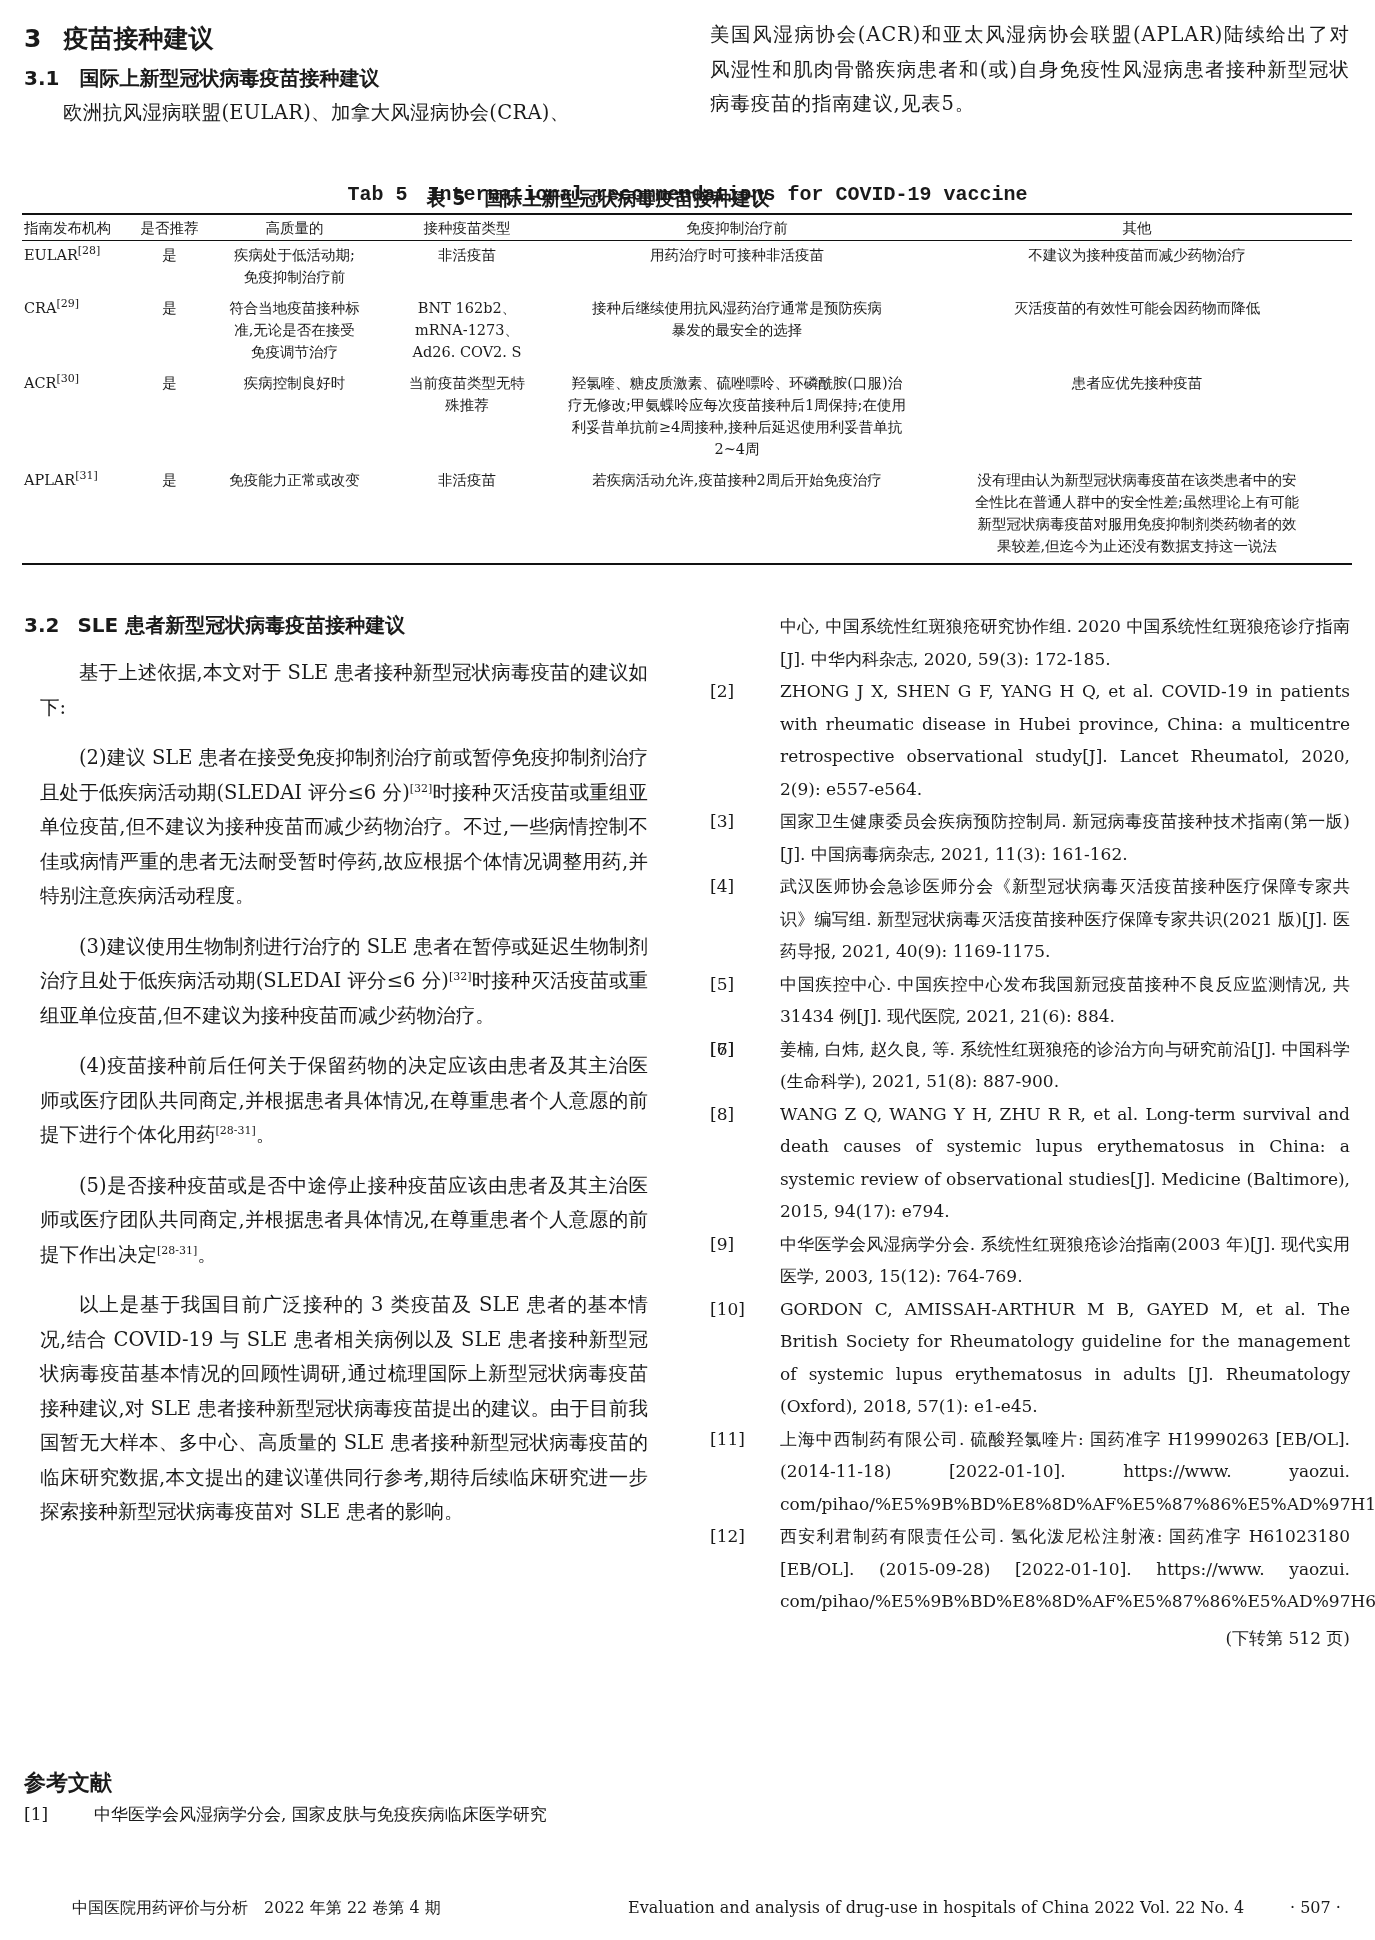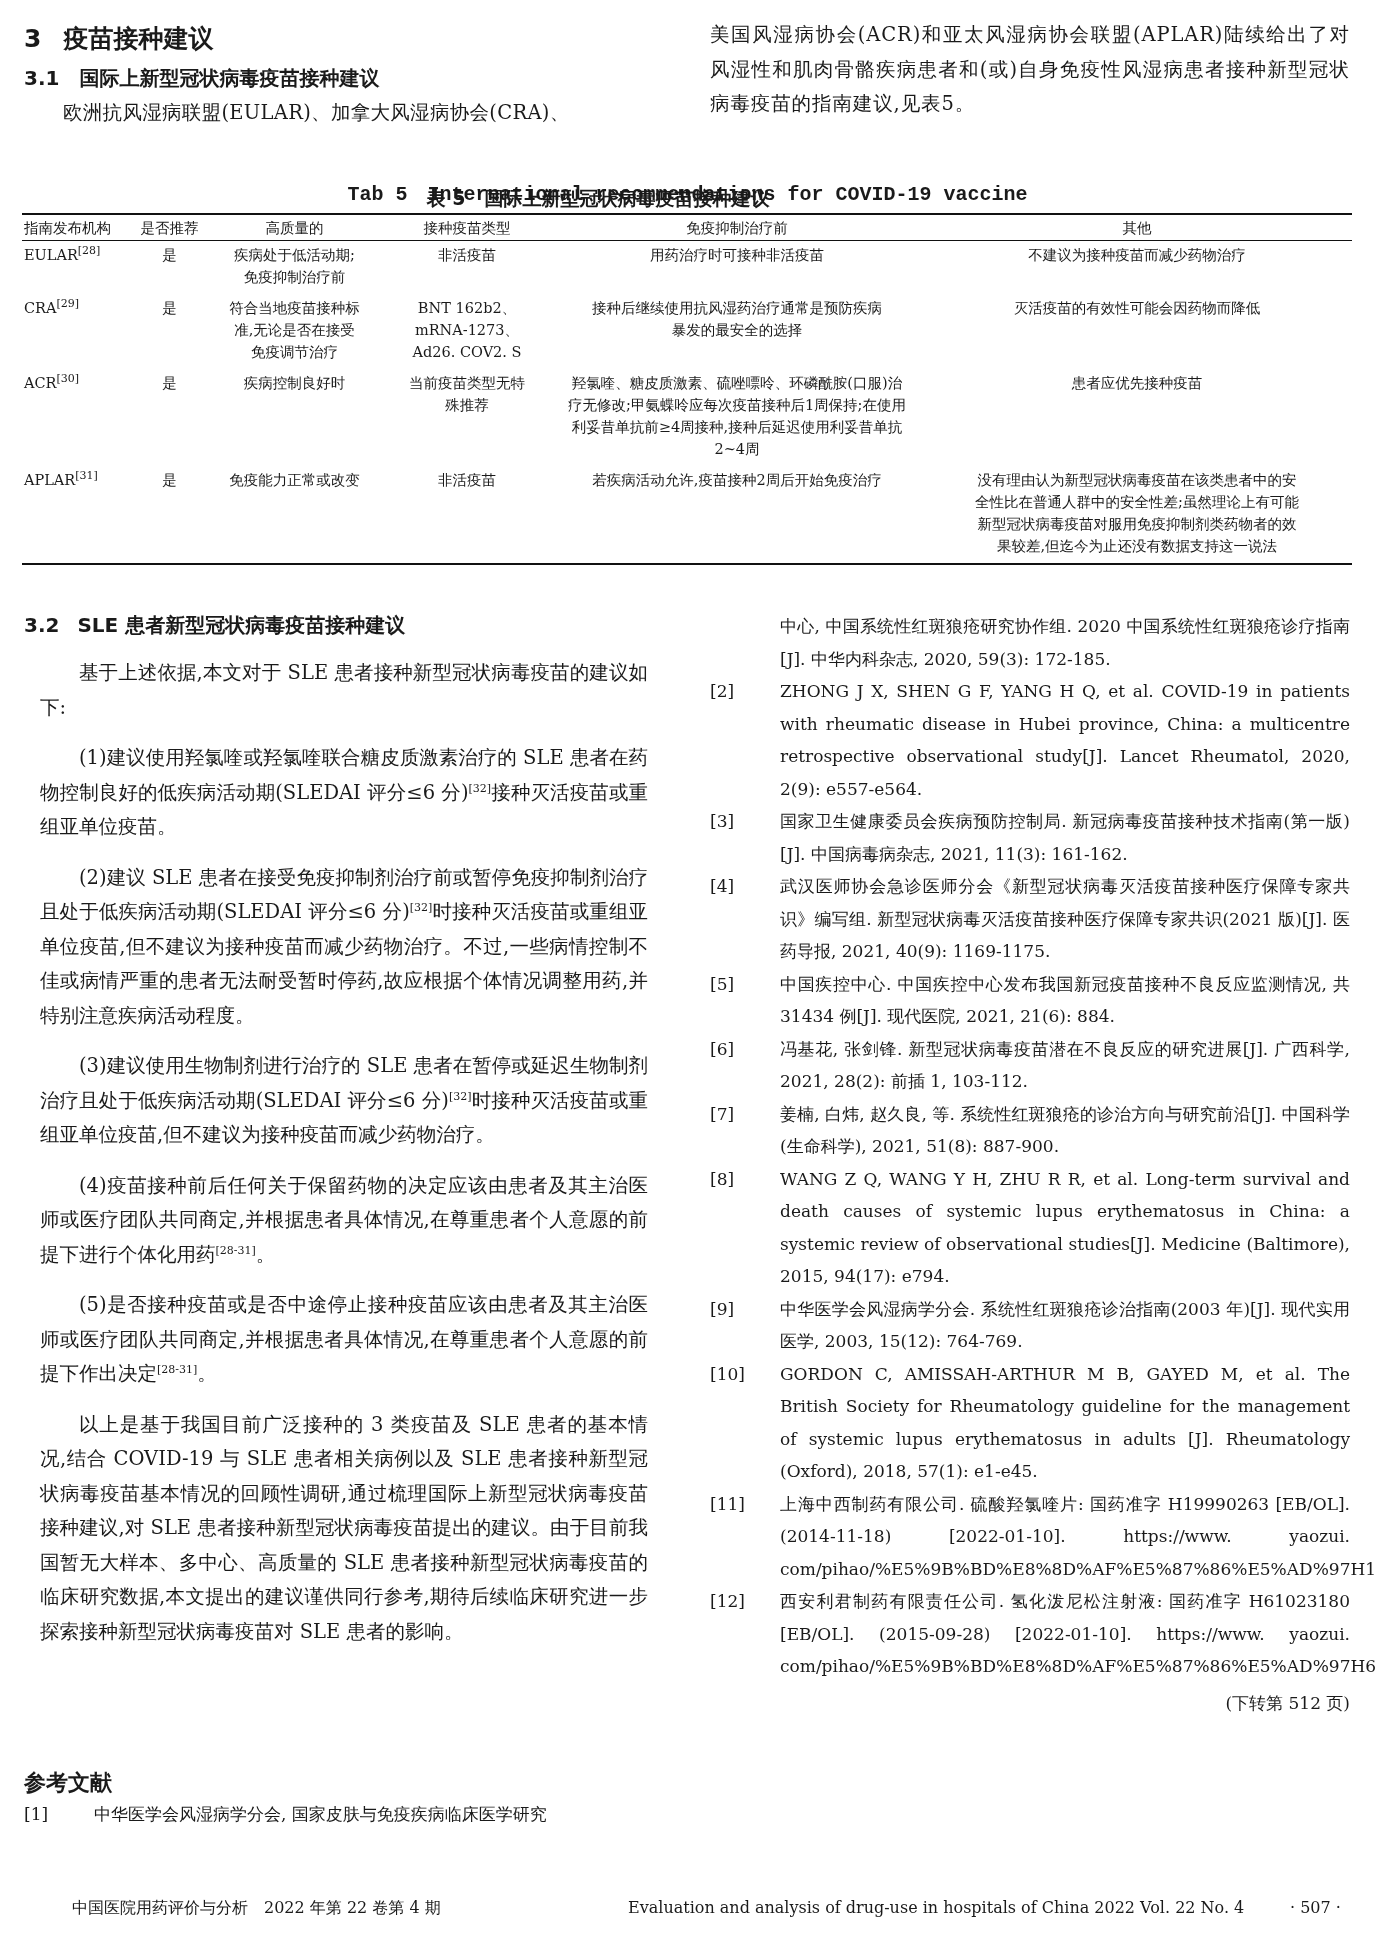--- a/index.html
+++ b/index.html
@@ -103,40 +103,39 @@
       <td style="padding-left:52px;padding-right:52px">没有理由认为新型冠状病毒疫苗在该类患者中的安全性比在普通人群中的安全性差;虽然理论上有可能新型冠状病毒疫苗对服用免疫抑制剂类药物者的效果较差,但迄今为止还没有数据支持这一说法</td>
     </tr>
   </tbody>
 </table>
 
 <div class="abs h-sub" style="left:24px; top:612px;">
   <span>3.2</span><span style="display:inline-block;width:18px"></span><span>SLE 患者新型冠状病毒疫苗接种建议</span>
 </div>
 <div class="abs body-text" style="left:24px; top:640px; width:640px;">
   <p class="para">基于上述依据,本文对于 SLE 患者接种新型冠状病毒疫苗的建议如下:</p>
-  <p class="para"><span>(1)建议使用羟氯喹或羟氯喹联合糖皮质激素治疗的 SLE 患者在药物控制良好的低疾病活动期(SLEDAI 评分≤6 分)</span><span class="sup">[32]</span><span>接种灭活疫苗或重组亚单位疫苗。</span></p>
   <p class="para"><span>(2)建议 SLE 患者在接受免疫抑制剂治疗前或暂停免疫抑制剂治疗且处于低疾病活动期(SLEDAI 评分≤6 分)</span><span class="sup">[32]</span><span>时接种灭活疫苗或重组亚单位疫苗,但不建议为接种疫苗而减少药物治疗。不过,一些病情控制不佳或病情严重的患者无法耐受暂时停药,故应根据个体情况调整用药,并特别注意疾病活动程度。</span></p>
   <p class="para"><span>(3)建议使用生物制剂进行治疗的 SLE 患者在暂停或延迟生物制剂治疗且处于低疾病活动期(SLEDAI 评分≤6 分)</span><span class="sup">[32]</span><span>时接种灭活疫苗或重组亚单位疫苗,但不建议为接种疫苗而减少药物治疗。</span></p>
   <p class="para"><span>(4)疫苗接种前后任何关于保留药物的决定应该由患者及其主治医师或医疗团队共同商定,并根据患者具体情况,在尊重患者个人意愿的前提下进行个体化用药</span><span class="sup">[28-31]</span><span>。</span></p>
   <p class="para"><span>(5)是否接种疫苗或是否中途停止接种疫苗应该由患者及其主治医师或医疗团队共同商定,并根据患者具体情况,在尊重患者个人意愿的前提下作出决定</span><span class="sup">[28-31]</span><span>。</span></p>
   <p class="para">以上是基于我国目前广泛接种的 3 类疫苗及 SLE 患者的基本情况,结合 COVID-19 与 SLE 患者相关病例以及 SLE 患者接种新型冠状病毒疫苗基本情况的回顾性调研,通过梳理国际上新型冠状病毒疫苗接种建议,对 SLE 患者接种新型冠状病毒疫苗提出的建议。由于目前我国暂无大样本、多中心、高质量的 SLE 患者接种新型冠状病毒疫苗的临床研究数据,本文提出的建议谨供同行参考,期待后续临床研究进一步探索接种新型冠状病毒疫苗对 SLE 患者的影响。</p>
 </div>
 
 <div class="abs h-sub" style="left:24px; top:1768px; font-size:22px;">参考文献</div>
 <div class="abs refs" style="left:24px; top:1798px; width:640px;">
   <p class="ref"><span class="num">[1]</span><span>中华医学会风湿病学分会, 国家皮肤与免疫疾病临床医学研究</span></p>
 </div>
 
 <div class="abs refs" style="left:710px; top:610px; width:640px;">
   <p class="ref"><span>中心, 中国系统性红斑狼疮研究协作组. 2020 中国系统性红斑狼疮诊疗指南[J]. 中华内科杂志, 2020, 59(3): 172-185.</span></p>
   <p class="ref"><span class="num">[2]</span><span>ZHONG J X, SHEN G F, YANG H Q, et al. COVID-19 in patients with rheumatic disease in Hubei province, China: a multicentre retrospective observational study[J]. Lancet Rheumatol, 2020, 2(9): e557-e564.</span></p>
   <p class="ref"><span class="num">[3]</span><span>国家卫生健康委员会疾病预防控制局. 新冠病毒疫苗接种技术指南(第一版)[J]. 中国病毒病杂志, 2021, 11(3): 161-162.</span></p>
   <p class="ref"><span class="num">[4]</span><span>武汉医师协会急诊医师分会《新型冠状病毒灭活疫苗接种医疗保障专家共识》编写组. 新型冠状病毒灭活疫苗接种医疗保障专家共识(2021 版)[J]. 医药导报, 2021, 40(9): 1169-1175.</span></p>
   <p class="ref"><span class="num">[5]</span><span>中国疾控中心. 中国疾控中心发布我国新冠疫苗接种不良反应监测情况, 共 31434 例[J]. 现代医院, 2021, 21(6): 884.</span></p>
-  <p class="ref"><span class="num">[6]</span><span>冯基花, 张剑锋. 新型冠状病毒疫苗潜在不良反应的研究进展[J]. 广西科学, 2021, 28(2): 前插 1, 103-112.</span></p>
+  <p class="ref"><span class="num">[6]</span></p>
   <p class="ref"><span class="num">[7]</span><span>姜楠, 白炜, 赵久良, 等. 系统性红斑狼疮的诊治方向与研究前沿[J]. 中国科学(生命科学), 2021, 51(8): 887-900.</span></p>
   <p class="ref"><span class="num">[8]</span><span>WANG Z Q, WANG Y H, ZHU R R, et al. Long-term survival and death causes of systemic lupus erythematosus in China: a systemic review of observational studies[J]. Medicine (Baltimore), 2015, 94(17): e794.</span></p>
   <p class="ref"><span class="num">[9]</span><span>中华医学会风湿病学分会. 系统性红斑狼疮诊治指南(2003 年)[J]. 现代实用医学, 2003, 15(12): 764-769.</span></p>
   <p class="ref"><span class="num">[10]</span><span>GORDON C, AMISSAH-ARTHUR M B, GAYED M, et al. The British Society for Rheumatology guideline for the management of systemic lupus erythematosus in adults [J]. Rheumatology (Oxford), 2018, 57(1): e1-e45.</span></p>
   <p class="ref"><span class="num">[11]</span><span>上海中西制药有限公司. 硫酸羟氯喹片: 国药准字 H19990263 [EB/OL]. (2014-11-18) [2022-01-10]. https://www. yaozui. com/pihao/%E5%9B%BD%E8%8D%AF%E5%87%86%E5%AD%97H19990263.</span></p>
   <p class="ref"><span class="num">[12]</span><span>西安利君制药有限责任公司. 氢化泼尼松注射液: 国药准字 H61023180 [EB/OL]. (2015-09-28) [2022-01-10]. https://www. yaozui. com/pihao/%E5%9B%BD%E8%8D%AF%E5%87%86%E5%AD%97H61023180.</span></p>
   <p style="text-align:right; margin:4px 0 0;">(下转第 512 页)</p>
 </div>
 
 <div class="abs footer" style="left:24px; top:1898px;margin-left:48px;">中国医院用药评价与分析　2022 年第 22 卷第 4 期</div>

